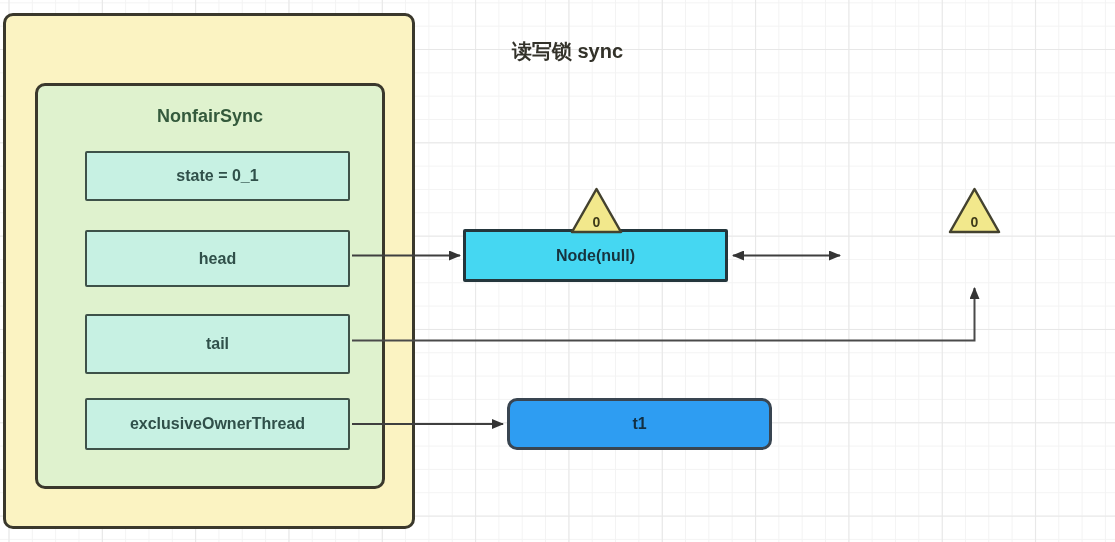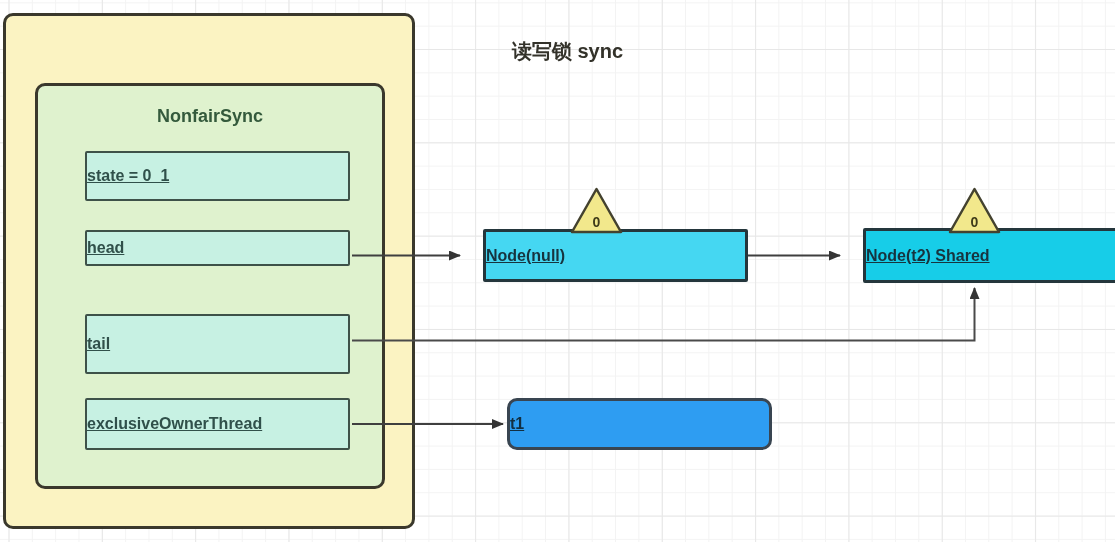--- a/index.html
+++ b/index.html
@@ -8,21 +8,21 @@
     font-family:"Liberation Sans",sans-serif;font-weight:bold;
     background-color:#ffffff;
     background-image:
       linear-gradient(to right, #e7e7e7 1px, transparent 1px),
       linear-gradient(to bottom, #e7e7e7 1px, transparent 1px),
       linear-gradient(to right, #f3f3f3 1px, transparent 1px),
       linear-gradient(to bottom, #f3f3f3 1px, transparent 1px);
     background-size:93.33px 93.33px,93.33px 93.33px,23.33px 23.33px,23.33px 23.33px;
     background-position:8.5px 49px,8.5px 49px,8.5px 49px,8.5px 49px;
   }
-  .box{position:absolute;box-sizing:border-box;display:flex;align-items:center;text-decoration:underline;}
+  .box{position:absolute;box-sizing:border-box;display:flex;align-items:center;justify-content:center;}
   .outer-box{
     left:3px;top:13px;width:412px;height:516px;z-index:1;
     background:#fbf3c2;border:3px solid #3a382c;border-radius:10px;
   }
   .outer-title{
     position:absolute;left:0;right:0;top:38px;text-align:center;
     font-size:20px;color:#33322a;z-index:2;margin-left:20px;
   }
   .inner-box{
     left:35px;top:83px;width:350px;height:406px;z-index:2;
@@ -32,21 +32,21 @@
     position:absolute;left:35px;width:350px;top:106px;text-align:center;
     font-size:18px;color:#345a3c;z-index:3;
   }
   .field-box{
     left:85px;width:265px;z-index:5;
     background:#c7f1e3;border:2px solid #3e5249;border-radius:2px;
     font-size:16px;color:#30504a;
   }
   .node-box{
     z-index:5;border:3px solid #24363c;border-radius:2px;
-    font-size:16px;color:#17343f;margin-left:20px;
+    font-size:16px;color:#17343f;
   }
   .thread-box{
     left:507px;top:398px;width:265px;height:52px;z-index:5;
     background:#2e9df2;border:3px solid #394551;border-radius:10px;
     font-size:16px;color:#122f42;
   }
   .edges{position:absolute;left:0;top:0;z-index:4;pointer-events:none;}
   .badge{position:absolute;z-index:6;pointer-events:none;}
   .badge text{font-family:"Liberation Sans",sans-serif;font-weight:bold;font-size:14px;fill:#3f3b19;}
 </style>
@@ -72,35 +72,32 @@
     </defs>
     <path d="M352,255.5 L460,255.5" stroke="#3f3f3f" stroke-width="2" fill="none" marker-end="url(#ah)"></path>
     <path d="M733,255.5 L840,255.5" stroke="#3f3f3f" stroke-width="2" fill="none" marker-start="url(#ahr)" marker-end="url(#ah)"></path>
     <path d="M352,340.5 L974.5,340.5 L974.5,288" stroke="#4a4a4a" stroke-width="2" fill="none" marker-end="url(#ah)"></path>
     <path d="M352,424 L503,424" stroke="#3f3f3f" stroke-width="2" fill="none" marker-end="url(#ah)"></path>
   </svg>
 
   <div class="box field-box" style="top:151px;height:50px;">
     <span>state = 0_1</span>
   </div>
-  <div class="box field-box" style="top:230px;height:36px;">
+  <div class="box field-box" style="top:230px;height:57px;">
     <span>head</span>
   </div>
   <div class="box field-box" style="top:314px;height:60px;">
     <span>tail</span>
   </div>
   <div class="box field-box" style="top:398px;height:52px;">
     <span>exclusiveOwnerThread</span>
   </div>
 
   <div class="box node-box" style="left:463px;top:229px;width:265px;height:53px;background:#45d7f2;">
     <span>Node(null)</span>
-  </div>
-  <div class="box node-box" style="left:843px;top:228px;width:264px;height:55px;background:#17cde8;">
-    <span>Node(t2) Shared</span>
   </div>
 
   <svg class="badge" style="left:569px;top:185px;" width="55" height="50" viewBox="0 0 55 50">
     <polygon points="27.5,4 52,47 3,47" fill="#f2e88c" stroke="#44422f" stroke-width="2.5" stroke-linejoin="round"></polygon>
     <text x="27.5" y="42" text-anchor="middle">0</text>
   </svg>
   <svg class="badge" style="left:947px;top:185px;" width="55" height="50" viewBox="0 0 55 50">
     <polygon points="27.5,4 52,47 3,47" fill="#f2e88c" stroke="#44422f" stroke-width="2.5" stroke-linejoin="round"></polygon>
     <text x="27.5" y="42" text-anchor="middle">0</text>
   </svg>

